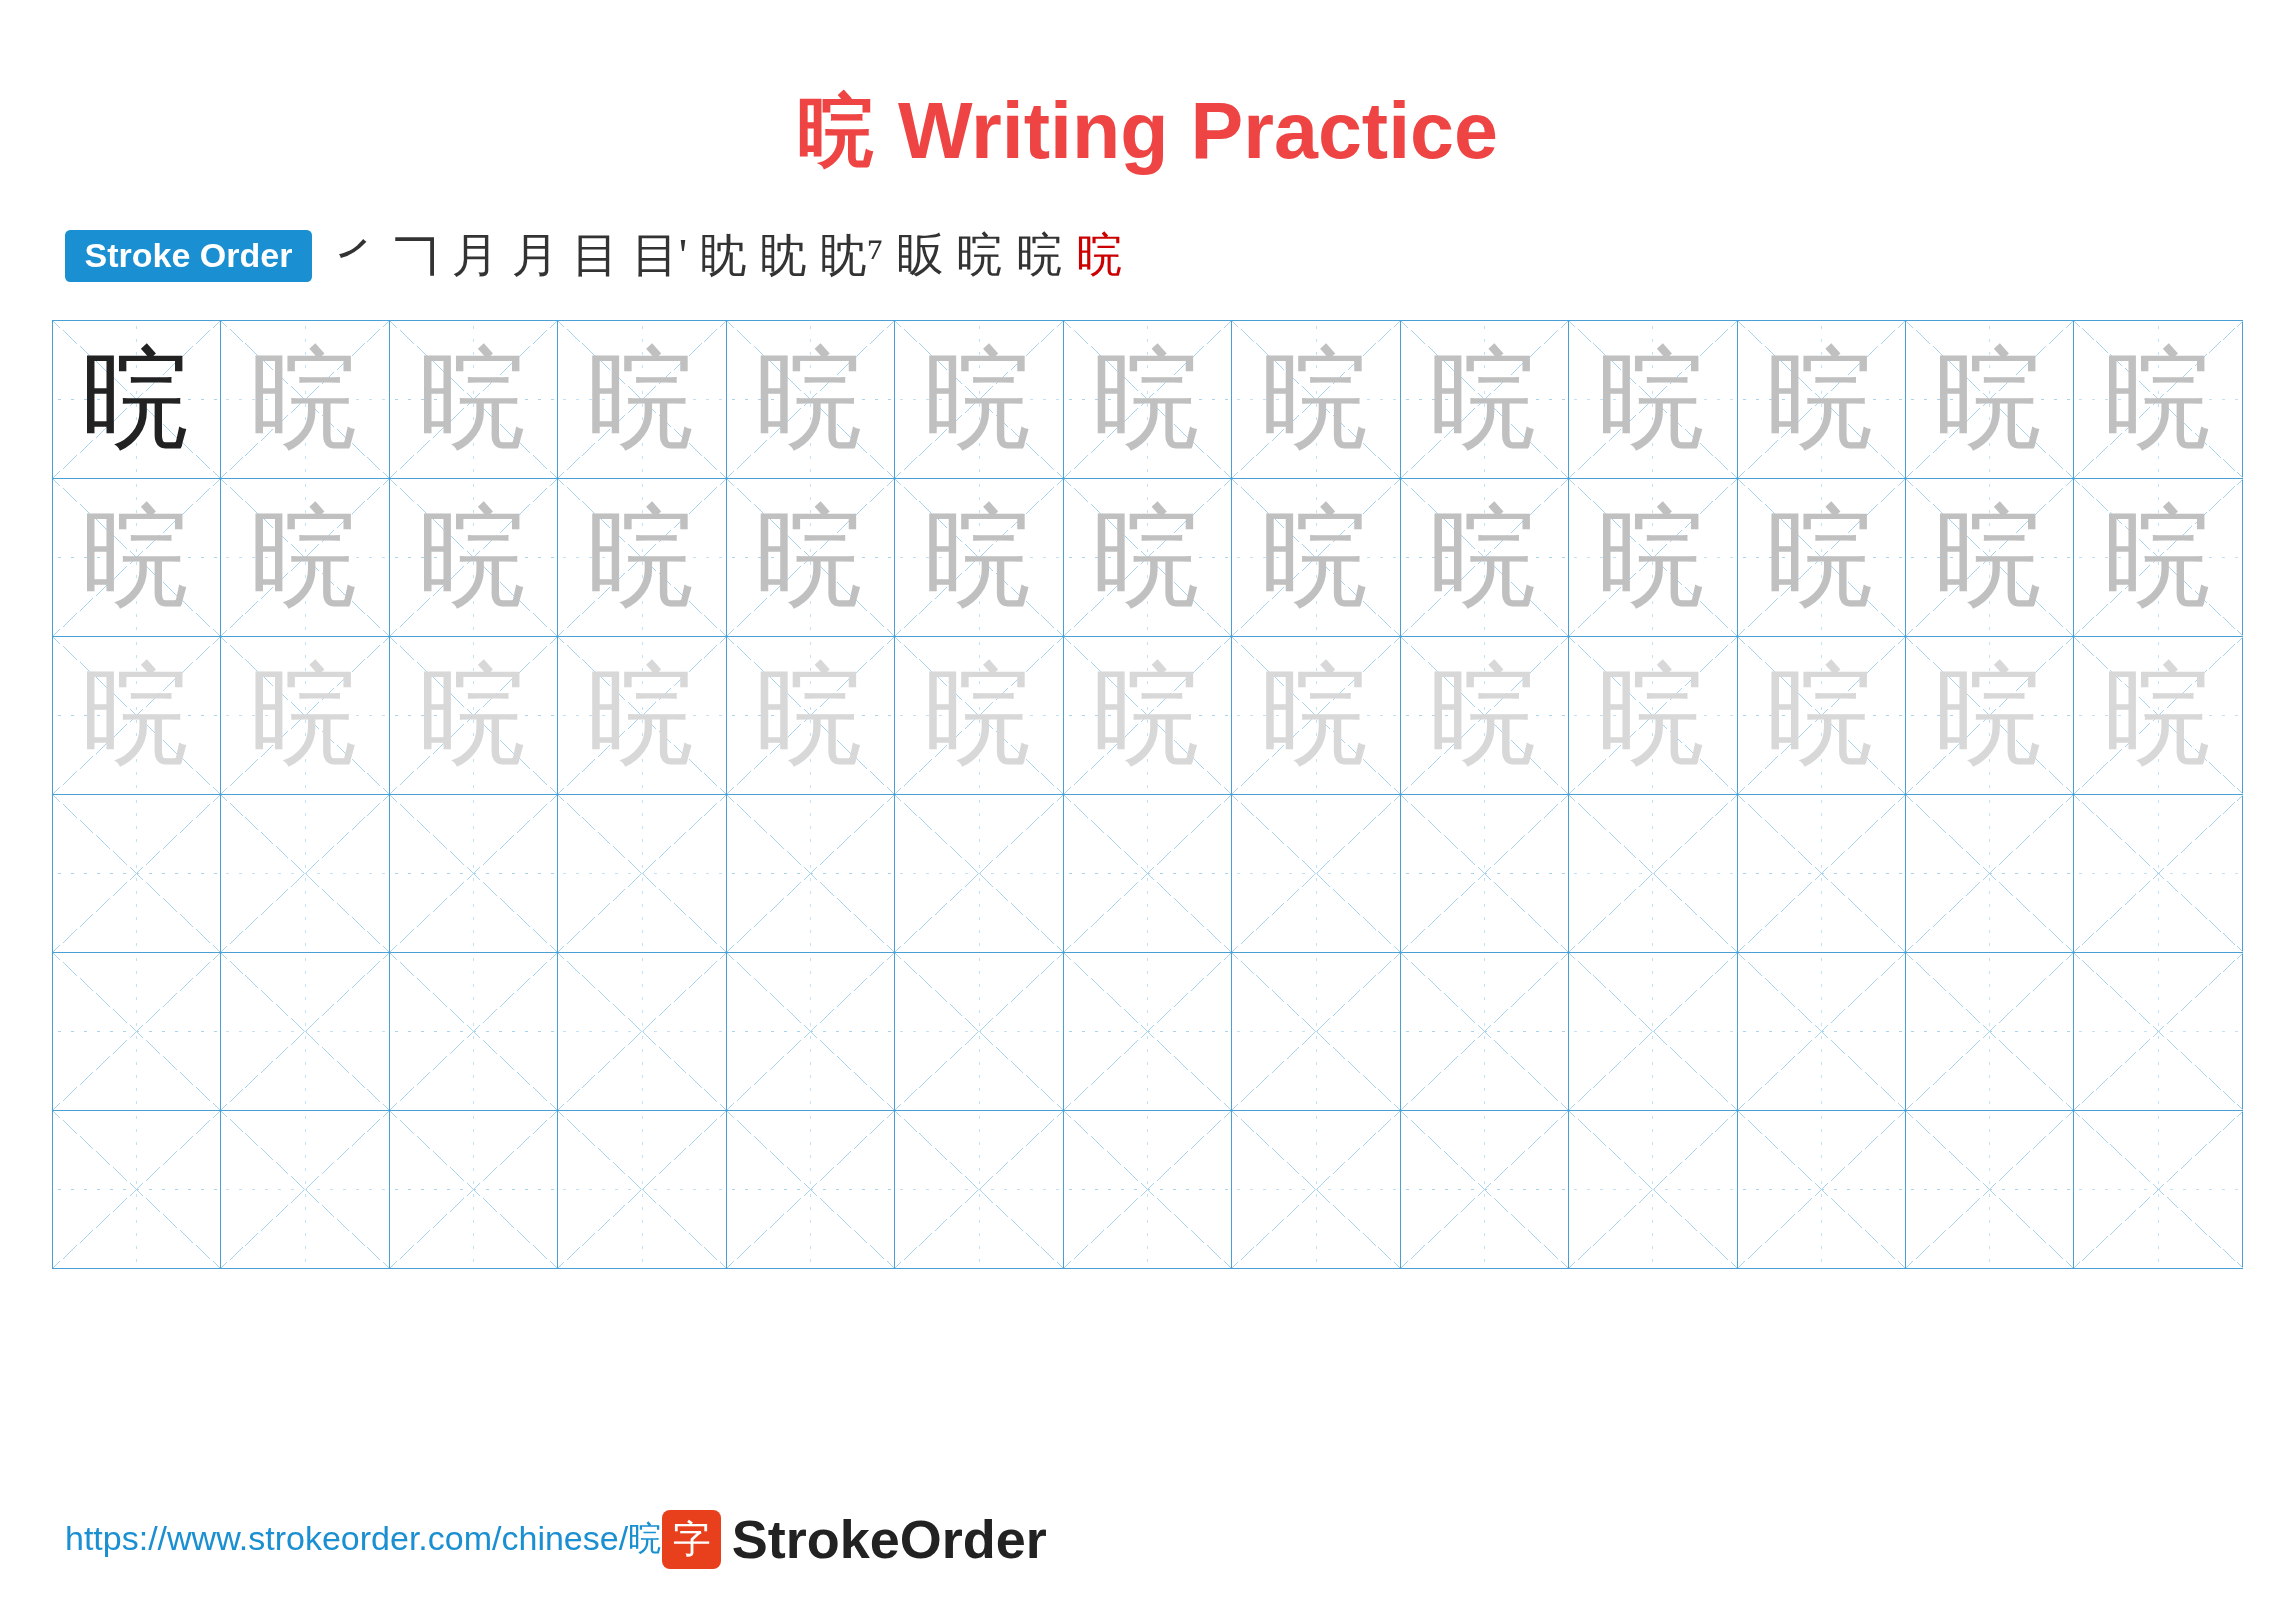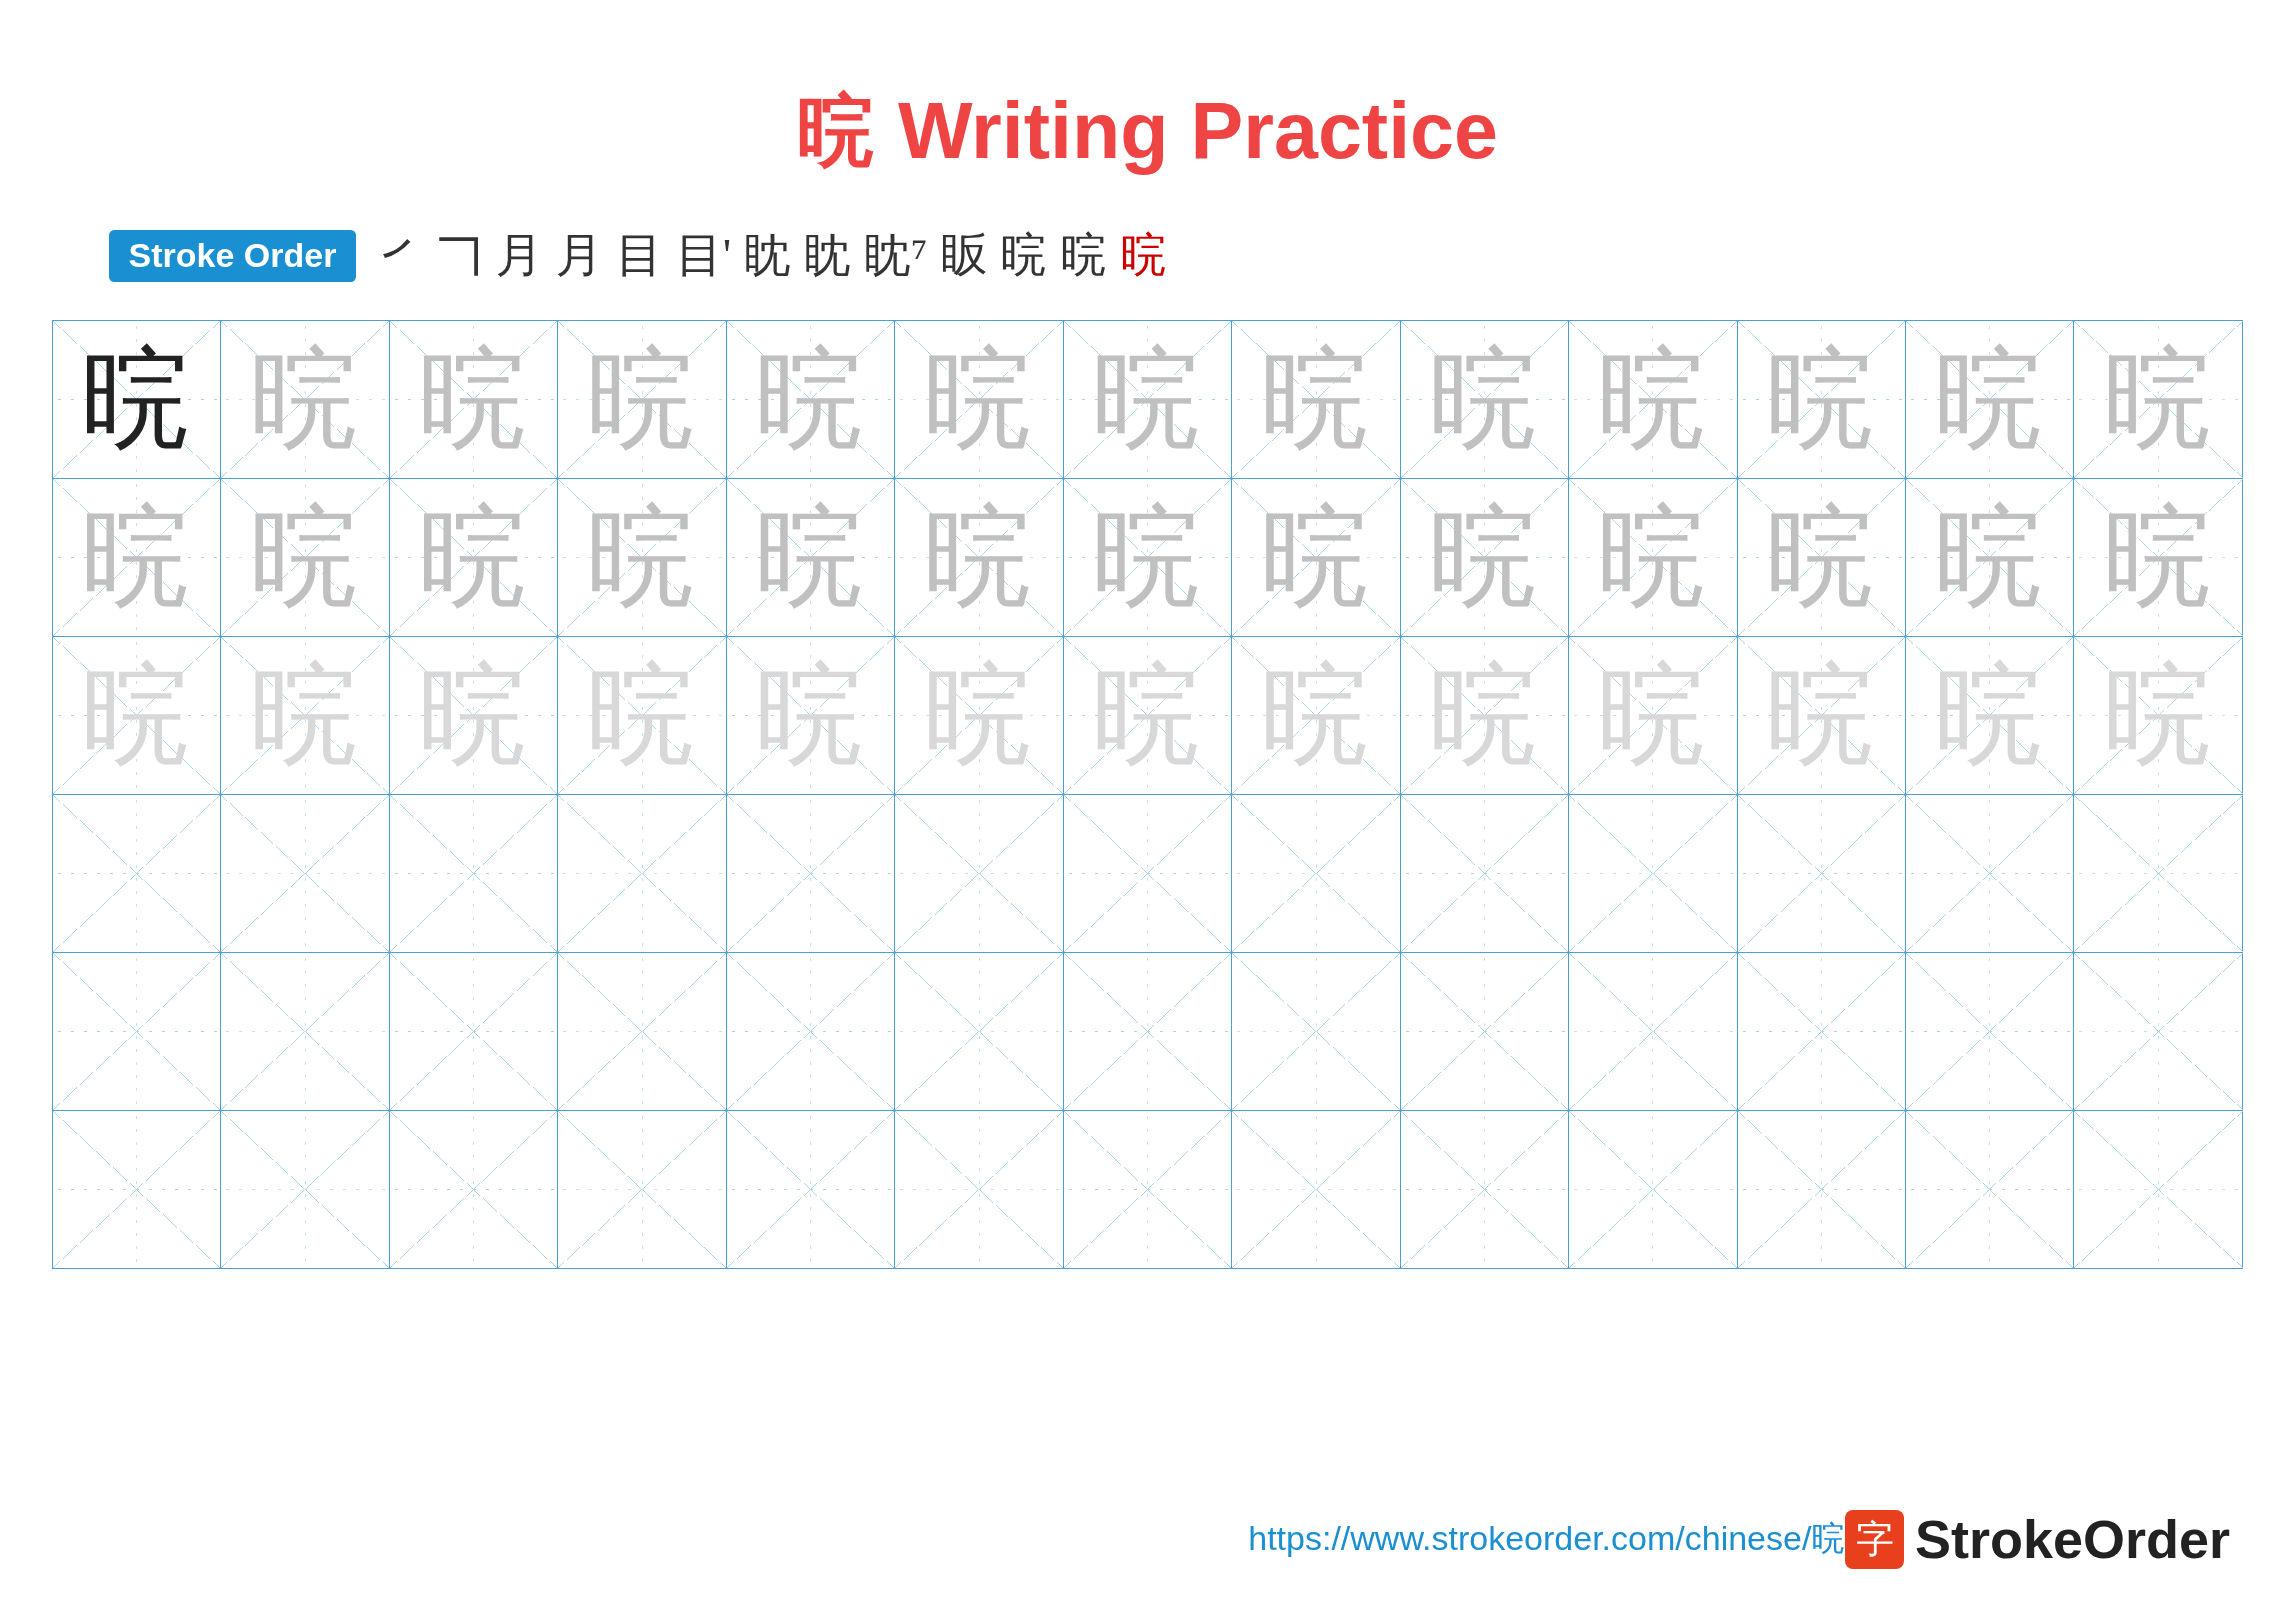--- a/index.html
+++ b/index.html
@@ -21,21 +21,20 @@
       color: #ef4444;
       font-family: sans-serif;
     }
 
     .stroke-order-row {
       display: flex;
       align-items: center;
       padding-left: 65px;
       margin-bottom: 33px;
       gap: 19.6px;
-      margin-left: 44px;
     }
 
     .stroke-order-badge {
       background: #1a8fd1;
       color: white;
       font-size: 34px;
       padding: 6.5px 19.6px;
       border-radius: 5.2px;
       font-family: sans-serif;
       font-weight: bold;
@@ -136,21 +135,21 @@
       
     }
 
     .footer {
       position: absolute;
       bottom: 52px;
       left: 0;
       right: 0;
       display: flex;
       align-items: center;
-      justify-content: flex-end;
+      justify-content: flex-start;
       padding: 0 65px;
     }
 
     .footer-url {
       color: #1a8fd1;
       font-size: 34px;
       font-family: sans-serif;
     }
 
     .footer-logo {

